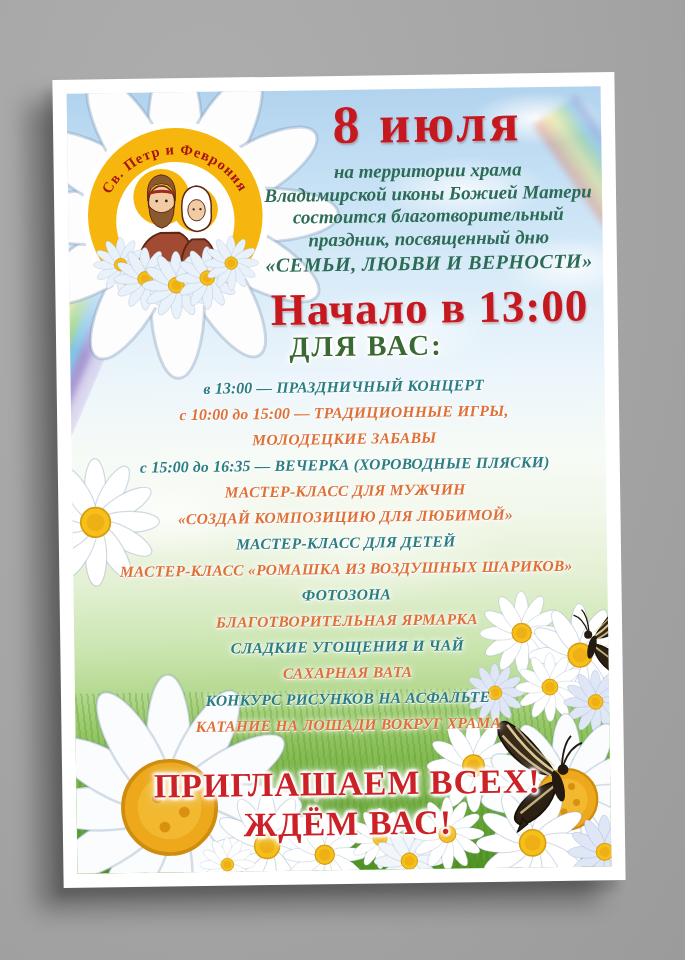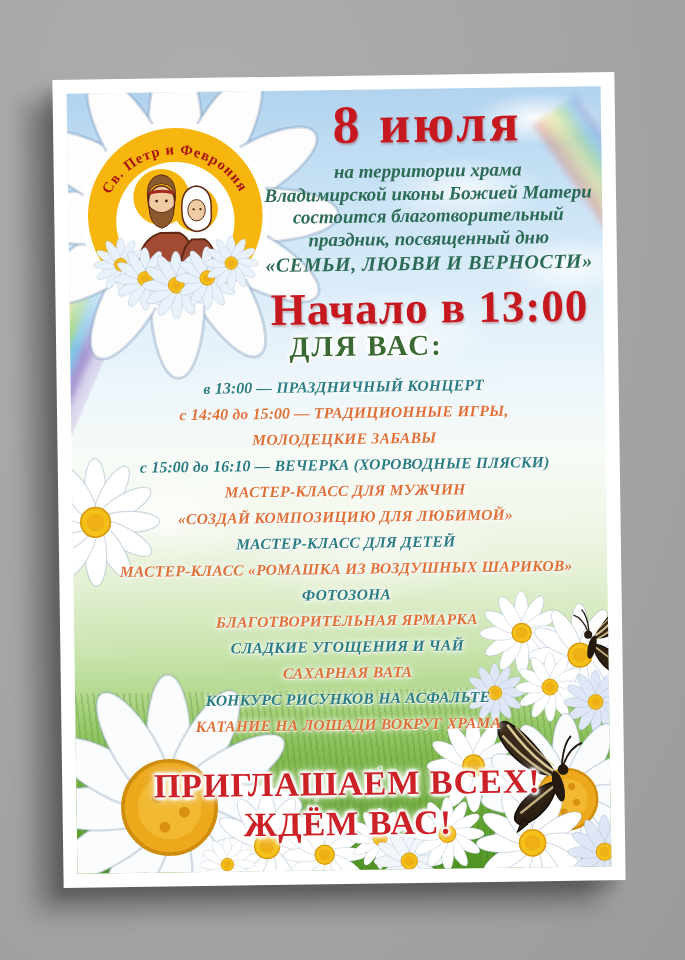--- a/index.html
+++ b/index.html
@@ -304,22 +304,22 @@
         <div>праздник, посвященный дню</div>
         <div class="caps">«СЕМЬИ, ЛЮБВИ И ВЕРНОСТИ»</div>
       </div>
       <div class="start-time">Начало в 13:00</div>
     </div>
 
     <div class="txt schedule">
       <div class="schedule-heading">ДЛЯ ВАС:</div>
       <div class="schedule-list">
         <div class="item" style="color: rgb(43, 125, 132);">в <span class="t">13:00</span> — ПРАЗДНИЧНЫЙ КОНЦЕРТ</div>
-        <div class="item" style="color: rgb(223, 112, 56);">с <span class="t">14:40</span> до <span class="t">15:00</span> — ТРАДИЦИОННЫЕ ИГРЫ,<br>МОЛОДЕЦКИЕ ЗАБАВЫ</div>
-        <div class="item" style="color: rgb(43, 125, 132);">с <span class="t">15:00</span> до <span class="t">16:10</span> — ВЕЧЕРКА (ХОРОВОДНЫЕ ПЛЯСКИ)</div>
+        <div class="item" style="color: rgb(223, 112, 56);">с <span class="t">10:00</span> до <span class="t">15:00</span> — ТРАДИЦИОННЫЕ ИГРЫ,<br>МОЛОДЕЦКИЕ ЗАБАВЫ</div>
+        <div class="item" style="color: rgb(43, 125, 132);">с <span class="t">15:00</span> до <span class="t">16:35</span> — ВЕЧЕРКА (ХОРОВОДНЫЕ ПЛЯСКИ)</div>
         <div class="item" style="color: rgb(223, 112, 56);">МАСТЕР-КЛАСС ДЛЯ МУЖЧИН<br>«СОЗДАЙ КОМПОЗИЦИЮ ДЛЯ ЛЮБИМОЙ»</div>
         <div class="item" style="color: rgb(43, 125, 132);">МАСТЕР-КЛАСС ДЛЯ ДЕТЕЙ</div>
         <div class="item" style="color: rgb(223, 112, 56);">МАСТЕР-КЛАСС «РОМАШКА ИЗ ВОЗДУШНЫХ ШАРИКОВ»</div>
         <div class="item" style="color: rgb(43, 125, 132);">ФОТОЗОНА</div>
         <div class="item" style="color: rgb(223, 112, 56);">БЛАГОТВОРИТЕЛЬНАЯ ЯРМАРКА</div>
         <div class="item" style="color: rgb(43, 125, 132);">СЛАДКИЕ УГОЩЕНИЯ И ЧАЙ</div>
         <div class="item" style="color: rgb(223, 112, 56);">САХАРНАЯ ВАТА</div>
         <div class="item" style="color: rgb(43, 125, 132);">КОНКУРС РИСУНКОВ НА АСФАЛЬТЕ</div>
         <div class="item" style="color: rgb(223, 112, 56);">КАТАНИЕ НА ЛОШАДИ ВОКРУГ ХРАМА</div>
       </div>

